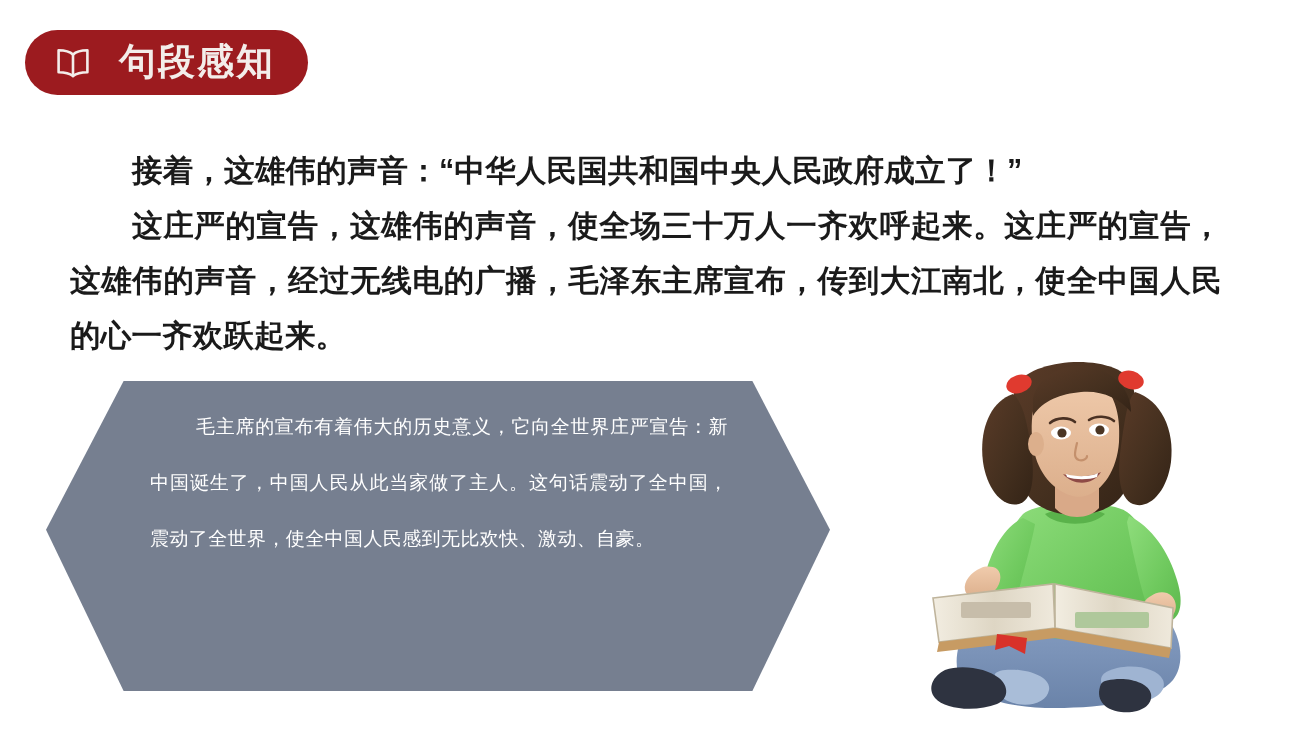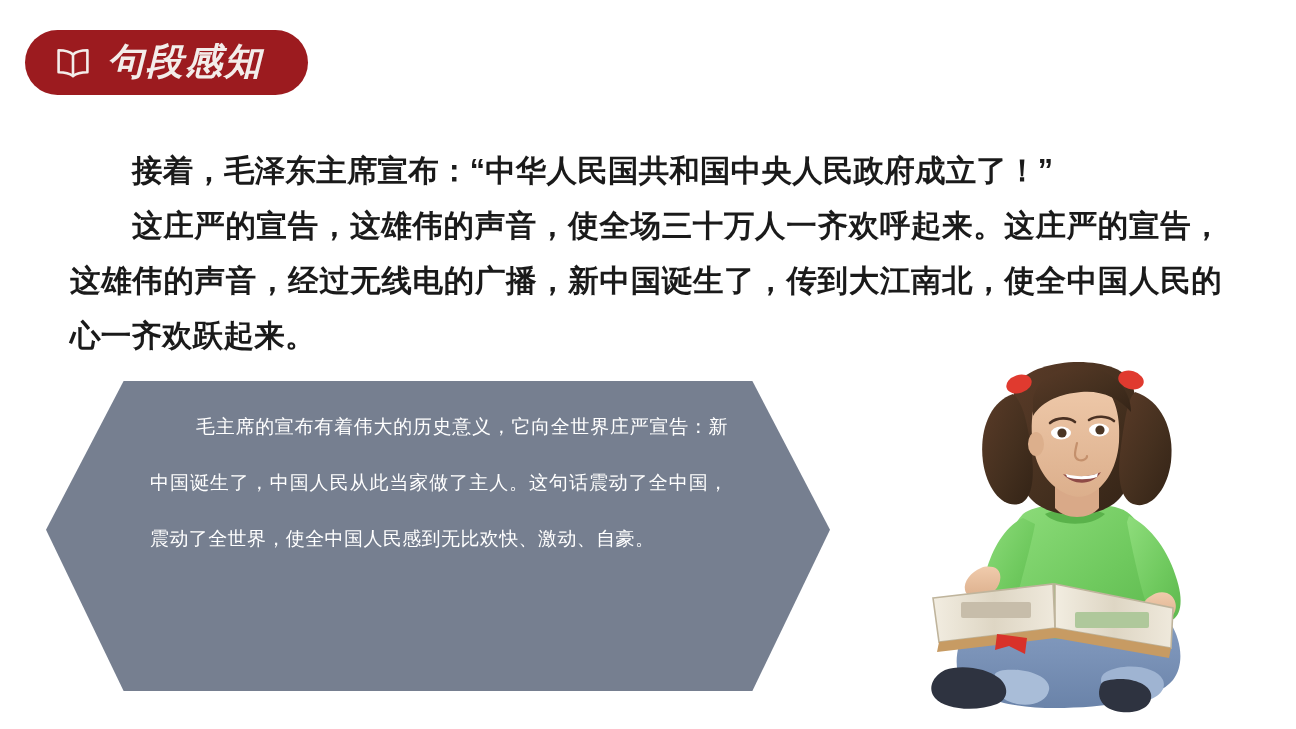--- a/index.html
+++ b/index.html
@@ -30,22 +30,21 @@
     left: 25px;
     top: 30px;
     height: 65px;
     min-width: 283px;
     box-sizing: border-box;
     background: #9C1B1F;
     border-radius: 34px;
     display: flex;
     align-items: center;
     padding: 0 30px 0 28px;
-    gap: 14px;
-    font-style: italic;
+    gap: 26px;
   }
   .badge-icon {
     width: 40px;
     height: 32px;
     display: block;
     flex: 0 0 auto;
   }
   .badge-label {
     color: #F3EDEA;
     font-size: 37px;
@@ -130,22 +129,22 @@
           <path d="M20 7.5 C16.5 4.2 11.8 3.2 5.6 3.2 L5.6 25.2 C11.8 25.2 16.5 26.2 20 29.0"></path>
           <path d="M20 7.5 C23.5 4.2 28.2 3.2 34.4 3.2 L34.4 25.2 C28.2 25.2 23.5 26.2 20 29.0"></path>
           <path d="M20 7.8 L20 28.6"></path>
         </g>
       </svg>
     </span>
     <span class="badge-label">句段感知</span>
   </div>
 
   <div class="passage">
-    <p>接着，毛泽东主席宣布：“中华人民国共和国中央人民政府成立了！”</p>
-    <p>这庄严的宣告，这雄伟的声音，使全场三十万人一齐欢呼起来。这庄严的宣告，这雄伟的声音，经过无线电的广播，新中国诞生了，传到大江南北，使全中国人民的心一齐欢跃起来。</p>
+    <p>接着，这雄伟的声音：“中华人民国共和国中央人民政府成立了！”</p>
+    <p>这庄严的宣告，这雄伟的声音，使全场三十万人一齐欢呼起来。这庄严的宣告，这雄伟的声音，经过无线电的广播，毛泽东主席宣布，传到大江南北，使全中国人民的心一齐欢跃起来。</p>
   </div>
 
   <div class="hex-wrap">
     <div class="hex-shape"></div>
     <div class="hex-text">
       <p>毛主席的宣布有着伟大的历史意义，它向全世界庄严宣告：新中国诞生了，中国人民从此当家做了主人。这句话震动了全中国，震动了全世界，使全中国人民感到无比欢快、激动、自豪。</p>
     </div>
   </div>
 
   <div class="photo">

